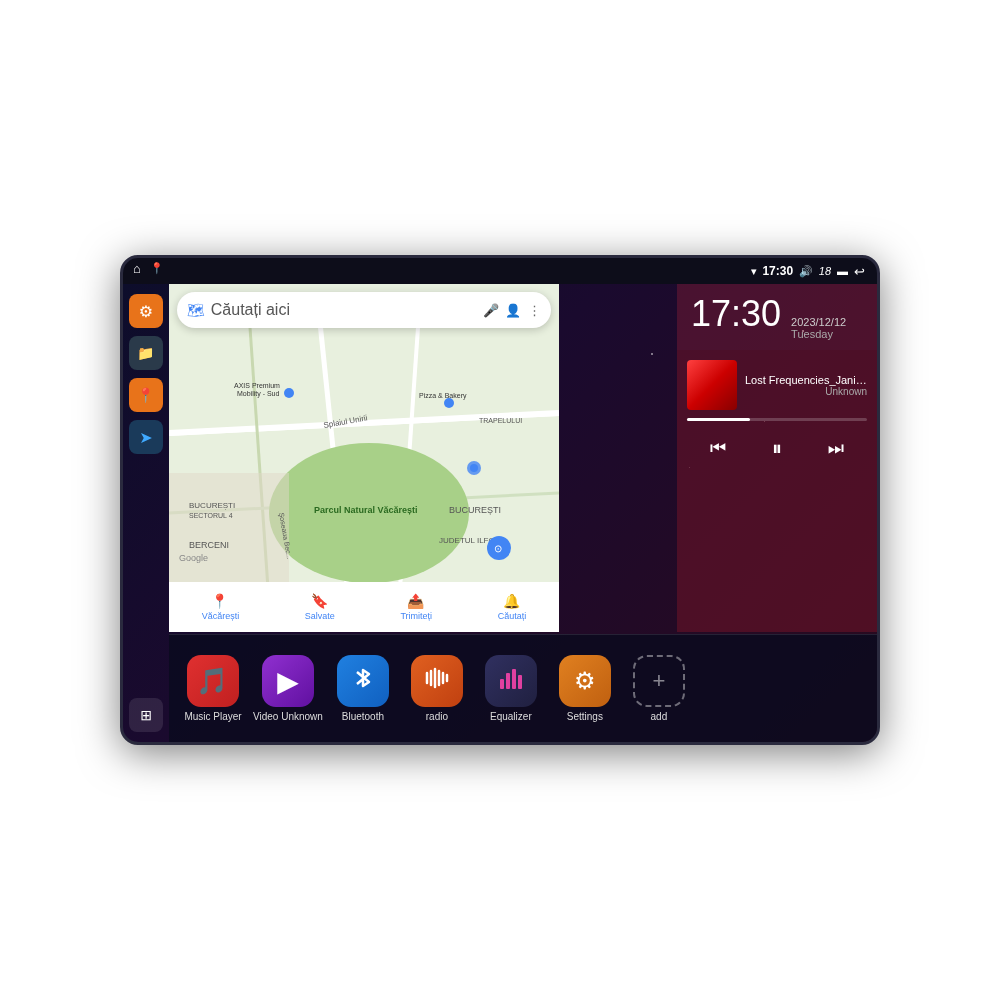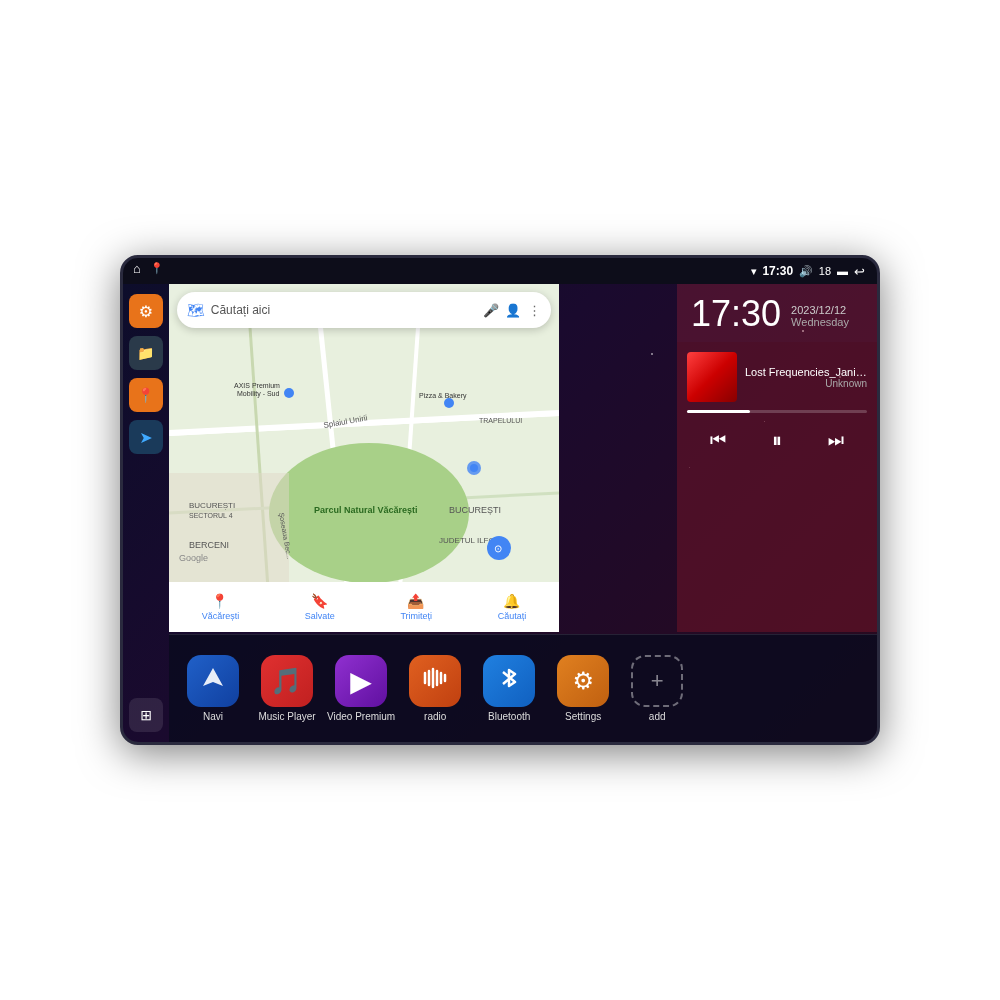--- a/index.html
+++ b/index.html
@@ -151,21 +151,21 @@
       display: flex;
       align-items: center;
       padding: 0 10px;
       gap: 6px;
       box-shadow: 0 2px 8px rgba(0,0,0,0.2);
       z-index: 10;
     }
 
     .map-search-text {
       flex: 1;
-      font-size: 12px;
+      font-size: 16px;
       color: #555;
     }
 
     
     .map-svg {
       width: 100%;
       height: 100%;
     }
 
     .map-bottom-bar {
@@ -217,21 +217,21 @@
     .clock-time {
       color: #ffffff;
       font-size: 36px;
       font-weight: 300;
       line-height: 1;
     }
 
     .clock-date {
       color: #cccccc;
       font-size: 11px;
-      margin-top: 8px;
+      margin-top: 20px;
     }
 
     .clock-day {
       color: #aaaaaa;
       font-size: 11px;
     }
 
     
     .music-section {
       flex: 1;
@@ -384,21 +384,21 @@
 
   <div class="status-bar">
     <div class="status-nav-icons">
       <span style="color:#fff;font-size:13px;">⌂</span>
       <span style="color:#fff;font-size:11px;">📍</span>
     </div>
     <div class="status-right">
       <span style="color:#fff;font-size:11px;">▾</span>
       <span class="status-time">17:30</span>
       <span style="color:#fff;font-size:11px;">🔊</span>
-      <span style="color:#fff;font-size:11px;">18</span>
+      <span style="color:#fff;font-size:11px;font-style:italic;">18</span>
       <span style="color:#fff;font-size:11px;">▬</span>
       <span style="color:#fff;font-size:13px;">↩</span>
     </div>
   </div>
 
   <div class="main-content">
 
     <div style="position:absolute;top:0;left:0;right:0;bottom:0;overflow:hidden;pointer-events:none;">
       <div class="star" style="width:2px;height:2px;top:15%;left:70%;opacity:0.6;"></div>
       <div class="star" style="width:1px;height:1px;top:25%;left:80%;opacity:0.5;"></div>
@@ -500,21 +500,21 @@
     </div>
 
     <div class="right-panel">
 
       <div class="clock-section">
         <div>
           <div class="clock-time">17:30</div>
         </div>
         <div>
           <div class="clock-date">2023/12/12</div>
-          <div class="clock-day">Wednesday</div>
+          <div class="clock-day">Tuesday</div>
         </div>
       </div>
 
       <div class="music-section">
         <div class="music-track-row">
           <div class="album-art">
             <div class="album-art-inner"></div>
           </div>
           <div class="track-info">
             <div class="track-title">Lost Frequencies_Janie...</div>
@@ -527,72 +527,75 @@
         <div class="music-controls">
           <button class="ctrl-btn">⏮</button>
           <button class="ctrl-btn play">⏸</button>
           <button class="ctrl-btn">⏭</button>
         </div>
       </div>
     </div>
 
     <div class="app-launcher">
 
-      <div class="app-icon-wrapper">
-        <div class="app-icon-bg bg-blue-nav">
-          <span style="color:#fff;">
-            <svg width="28" height="28" viewBox="0 0 28 28">
-                <polygon points="14,4 24,22 14,18 4,22" fill="white" opacity="0.9"></polygon>
-              </svg>
-          </span>
-        </div>
-        <span class="app-label">Navi</span>
-      </div>
 
       <div class="app-icon-wrapper">
         <div class="app-icon-bg bg-red-music">
           <span style="color:#fff;font-size:26px;">🎵</span>
         </div>
         <span class="app-label">Music Player</span>
       </div>
 
       <div class="app-icon-wrapper">
         <div class="app-icon-bg bg-purple-video">
           <span style="color:#fff;font-size:28px;">▶</span>
         </div>
-        <span class="app-label">Video Premium</span>
+        <span class="app-label">Video Unknown</span>
+      </div>
+
+      <div class="app-icon-wrapper">
+        <div class="app-icon-bg bg-blue-bt">
+          <span style="color:#fff;font-size:26px;">
+            <svg width="28" height="28" viewBox="0 0 28 28">
+              <polyline points="8,8 20,18 14,22 14,6 20,10 8,20" fill="none" stroke="white" stroke-width="2.5" stroke-linejoin="round"></polyline>
+            </svg>
+          </span>
+        </div>
+        <span class="app-label">Bluetooth</span>
       </div>
 
       <div class="app-icon-wrapper">
         <div class="app-icon-bg bg-orange-radio">
           <span style="color:#fff;font-size:22px;">
             <svg width="30" height="30" viewBox="0 0 30 30">
               <line x1="5" y1="10" x2="5" y2="20" stroke="white" stroke-width="2.5" stroke-linecap="round"></line>
               <line x1="9" y1="8" x2="9" y2="22" stroke="white" stroke-width="2.5" stroke-linecap="round"></line>
               <line x1="13" y1="6" x2="13" y2="24" stroke="white" stroke-width="2.5" stroke-linecap="round"></line>
               <line x1="17" y1="8" x2="17" y2="22" stroke="white" stroke-width="2.5" stroke-linecap="round"></line>
               <line x1="21" y1="10" x2="21" y2="20" stroke="white" stroke-width="2.5" stroke-linecap="round"></line>
               <line x1="25" y1="12" x2="25" y2="18" stroke="white" stroke-width="2.5" stroke-linecap="round"></line>
             </svg>
           </span>
         </div>
         <span class="app-label">radio</span>
       </div>
 
       <div class="app-icon-wrapper">
-        <div class="app-icon-bg bg-blue-bt">
-          <span style="color:#fff;font-size:26px;">
-            <svg width="28" height="28" viewBox="0 0 28 28">
-              <polyline points="8,8 20,18 14,22 14,6 20,10 8,20" fill="none" stroke="white" stroke-width="2.5" stroke-linejoin="round"></polyline>
+        <div class="app-icon-bg bg-dark-eq">
+          <span>
+            <svg width="30" height="30" viewBox="0 0 30 30">
+              <rect x="4" y="16" width="4" height="10" fill="#e040a0" rx="1"></rect>
+              <rect x="10" y="10" width="4" height="16" fill="#e040a0" rx="1"></rect>
+              <rect x="16" y="6" width="4" height="20" fill="#e040a0" rx="1"></rect>
+              <rect x="22" y="12" width="4" height="14" fill="#e040a0" rx="1"></rect>
             </svg>
           </span>
         </div>
-        <span class="app-label">Bluetooth</span>
-      </div>
-
+        <span class="app-label">Equalizer</span>
+      </div>
 
       <div class="app-icon-wrapper">
         <div class="app-icon-bg bg-orange-settings">
           <span style="color:#fff;font-size:24px;">⚙</span>
         </div>
         <span class="app-label">Settings</span>
       </div>
 
       <div class="app-icon-wrapper">
         <div class="app-icon-bg bg-gray-add" style="border:2px dashed rgba(255,255,255,0.4);background:transparent;">

